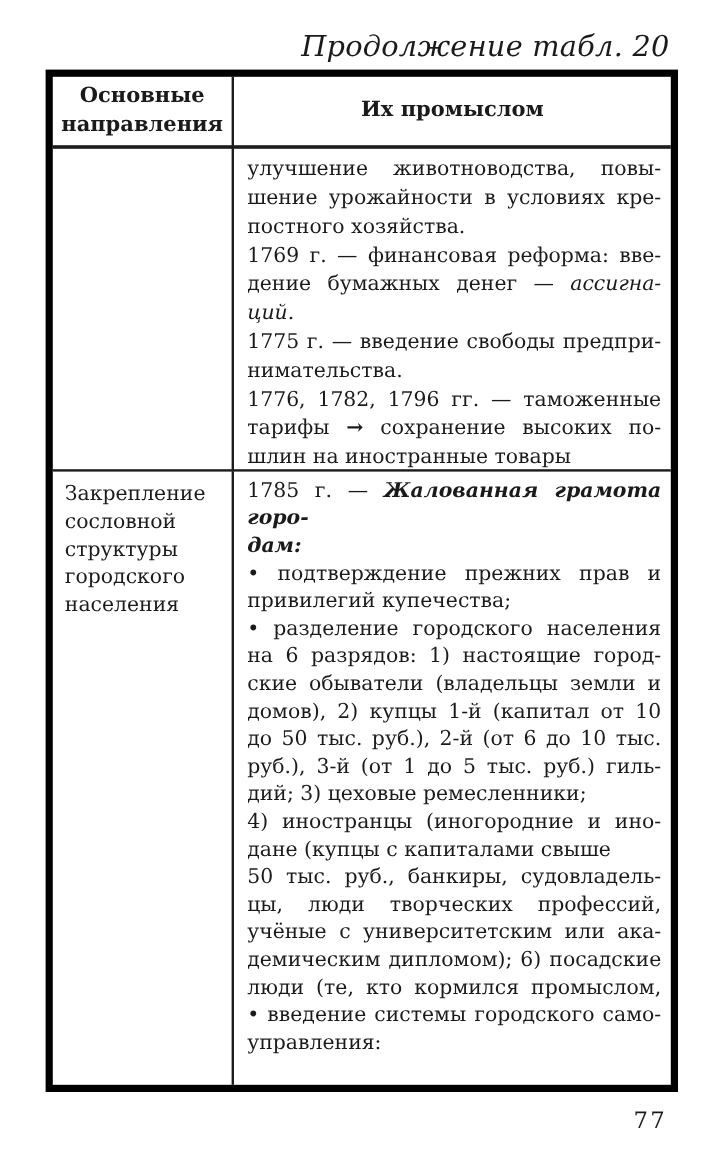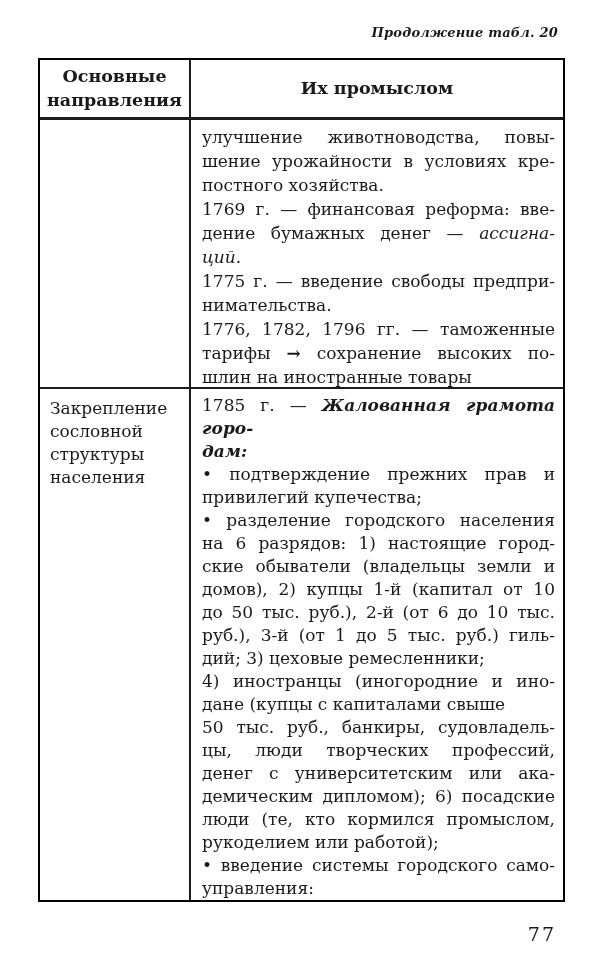--- a/index.html
+++ b/index.html
@@ -7,31 +7,31 @@
     width: 602px; height: 975px;
     background: #ffffff;
     color: #1a1a1a;
     font-family: "DejaVu Serif", "Liberation Serif", serif;
     position: relative;
     overflow: hidden;
   }
   .page-label {
     position: absolute;
     top: 25px; right: 44px;
-    font-size: 13px;
-    font-weight: 700;
+    font-size: 24px;
+    font-weight: 400;
     font-style: italic;
     letter-spacing: 0.2px;
   }
   .book-table {
     position: absolute;
     left: 38px; top: 58px;
     width: 527px;
     box-sizing: border-box;
-    border: 2px solid #000000;
+    border: 6px solid #000000;
     display: grid;
     grid-template-columns: 151px 1fr;
     background: #ffffff;
   }
   .cell { box-sizing: border-box; }
   .col-left { border-right: 2px solid #1c1c1c; }
   .header-cell {
     height: 60px;
     border-bottom: 3px solid #1c1c1c;
     display: flex;
@@ -89,40 +89,40 @@
       <div class="line"><span>нимательства.</span></div>
       <div class="line j"><span>1776, 1782, 1796 гг. — таможенные</span></div>
       <div class="line j"><span>тарифы </span><span class="b">→</span><span> сохранение высоких по-</span></div>
       <div class="line"><span>шлин на иностранные товары</span></div>
     </div>
 
   <div class="cell col-left row2 dir-content">
       <div class="line"><span>Закрепление</span></div>
       <div class="line"><span>сословной</span></div>
       <div class="line"><span>структуры</span></div>
+      <div class="line"><span>городского</span></div>
       <div class="line"><span>населения</span></div>
     </div>
   <div class="cell row2 content">
       <div class="line j"><span>1785 г. — </span><span class="it b">Жалованная грамота горо-</span></div>
       <div class="line"><span class="it b">дам:</span></div>
       <div class="line j"><span>• подтверждение прежних прав и</span></div>
       <div class="line"><span>привилегий купечества;</span></div>
       <div class="line j"><span>• разделение городского населения</span></div>
       <div class="line j"><span>на 6 разрядов: 1) настоящие город-</span></div>
       <div class="line j"><span>ские обыватели (владельцы земли и</span></div>
       <div class="line j"><span>домов), 2) купцы 1-й (капитал от 10</span></div>
       <div class="line j"><span>до 50 тыс. руб.), 2-й (от 6 до 10 тыс.</span></div>
       <div class="line j"><span>руб.), 3-й (от 1 до 5 тыс. руб.) гиль-</span></div>
       <div class="line"><span>дий; 3) цеховые ремесленники;</span></div>
       <div class="line j"><span>4) иностранцы (иногородние и ино-</span></div>
       <div class="line"><span>дане (купцы с капиталами свыше</span></div>
       <div class="line j"><span>50 тыс. руб., банкиры, судовладель-</span></div>
       <div class="line j"><span>цы, люди творческих профессий,</span></div>
-      <div class="line j"><span>денег с университетским или ака-</span></div>
+      <div class="line j"><span>учёные с университетским или ака-</span></div>
       <div class="line j"><span>демическим дипломом); 6) посадские</span></div>
       <div class="line j"><span>люди (те, кто кормился промыслом,</span></div>
-      <div class="line"><span>рукоделием или работой);</span></div>
       <div class="line j"><span>• введение системы городского само-</span></div>
       <div class="line"><span>управления:</span></div>
     </div>
 </div>
 
 <div class="page-number">77</div>
 
 </body></html>

